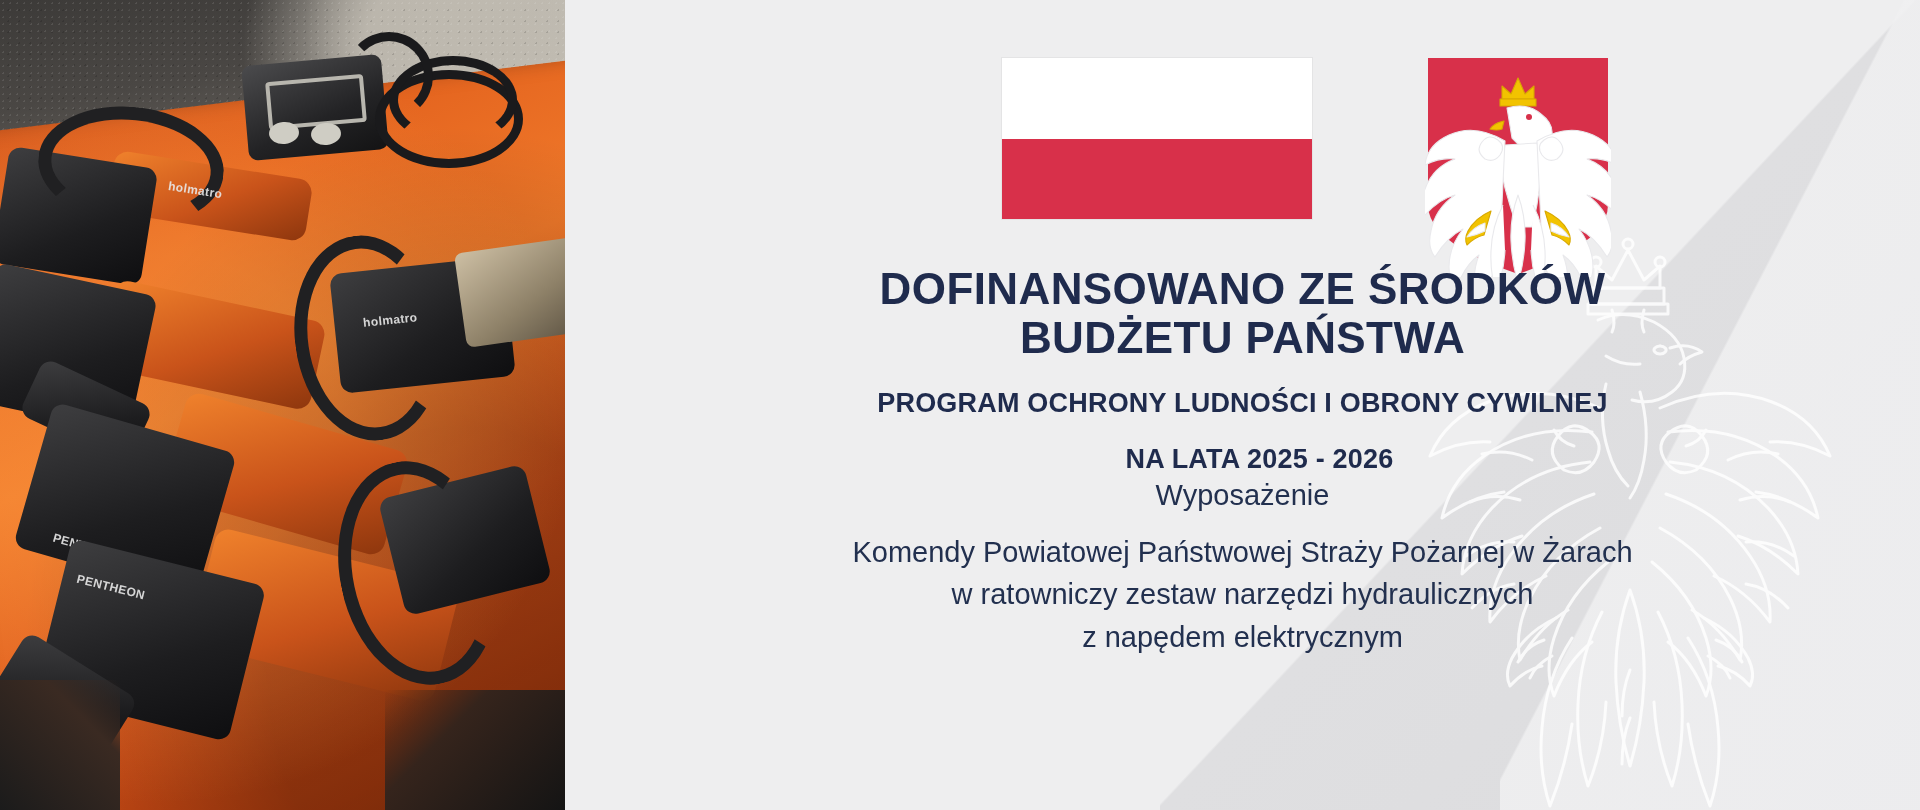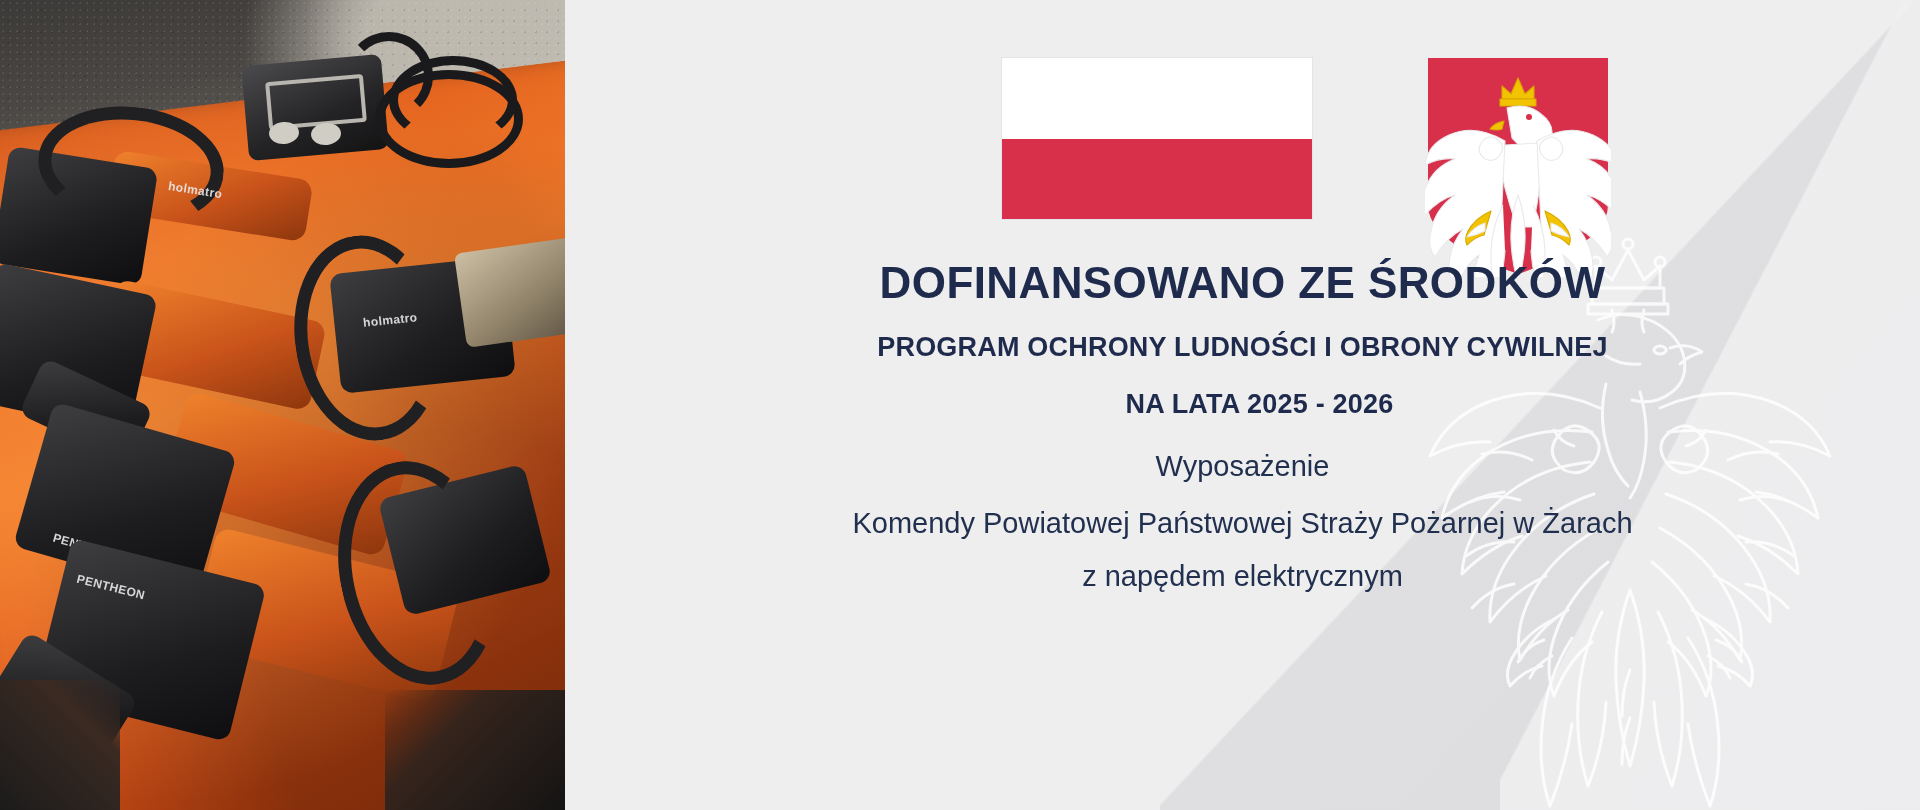--- a/index.html
+++ b/index.html
@@ -45,24 +45,24 @@
   .diag2{position:absolute;right:0;top:0;width:420px;height:810px;
     background:linear-gradient(to bottom right, rgba(255,255,255,0) 0, rgba(255,255,255,0) 48%, rgba(240,240,241,.85) 48.3%, rgba(238,238,240,.9) 100%);}
   .wm{position:absolute;right:-40px;top:170px;width:600px;height:700px;opacity:.85;pointer-events:none;}
 
   .emblem-row{position:absolute;left:0;top:58px;width:100%;height:220px;}
   .flag{position:absolute;left:437px;top:0;width:310px;height:161px;box-shadow:0 0 0 1px rgba(0,0,0,.04);}
   .flag-white{width:100%;height:50%;background:#ffffff;}
   .flag-red{width:100%;height:50%;background:#d8304a;}
   .coat{position:absolute;left:860px;top:-3px;width:186px;height:222px;}
 
-  .texts{position:absolute;left:0;top:258px;width:1355px;text-align:center;}
+  .texts{position:absolute;left:0;top:264px;width:1355px;text-align:center;}
   .h1{color:#1f2b4d;font-weight:700;font-size:44px;line-height:1.12;letter-spacing:.4px;}
   .h2{color:#1f2b4d;font-weight:700;font-size:27px;line-height:1.2;letter-spacing:.2px;margin-top:24px;}
-  .desc{color:#22304f;font-weight:400;font-size:29px;line-height:1.42;margin-top:26px;}
+  .desc{color:#22304f;font-weight:400;font-size:29px;line-height:1.42;}
 </style>
 </head>
 <body>
 
 <div class="banner">
 
   <div class="photo">
     <div class="ph-asphalt"></div>
     <div class="ph-tarp"></div>
 
@@ -222,22 +222,24 @@
           <path d="M66 156 q-16 7 -23 20 q-4 8 -1 14 q8 -8 17 -10 z" fill="#f2c300" stroke="#d8a800"></path>
           <path d="M120 156 q16 7 23 20 q4 8 1 14 q-8 -8 -17 -10 z" fill="#f2c300" stroke="#d8a800"></path>
           <path d="M60 168 q-12 4 -18 14 q10 -2 18 -6 z"></path>
           <path d="M126 168 q12 4 18 14 q-10 -2 -18 -6 z"></path>
         </g>
       </svg>
     </div>
 
     <div class="texts">
       <div class="h1">DOFINANSOWANO ZE ŚRODKÓW</div>
+      <div class="h1">BUDŻETU PAŃSTWA</div>
 
       <div class="h2">PROGRAM OCHRONY LUDNOŚCI I OBRONY CYWILNEJ</div>
       <div class="h2" style="padding-left:34px;">NA LATA 2025 - 2026</div>
 
       <div class="desc">Wyposażenie</div>
       <div class="desc" style="margin-top:16px;">Komendy Powiatowej Państwowej Straży Pożarnej w Żarach</div>
-      <div class="desc" style="margin-top:12px;">z napędem elektrycznym</div>
+      <div class="desc" style="margin-top:0;">w ratowniczy zestaw narzędzi hydraulicznych</div>
+      <div class="desc" style="margin-top:2px;">z napędem elektrycznym</div>
     </div>
   </div>
 </div>
 
 </body></html>

